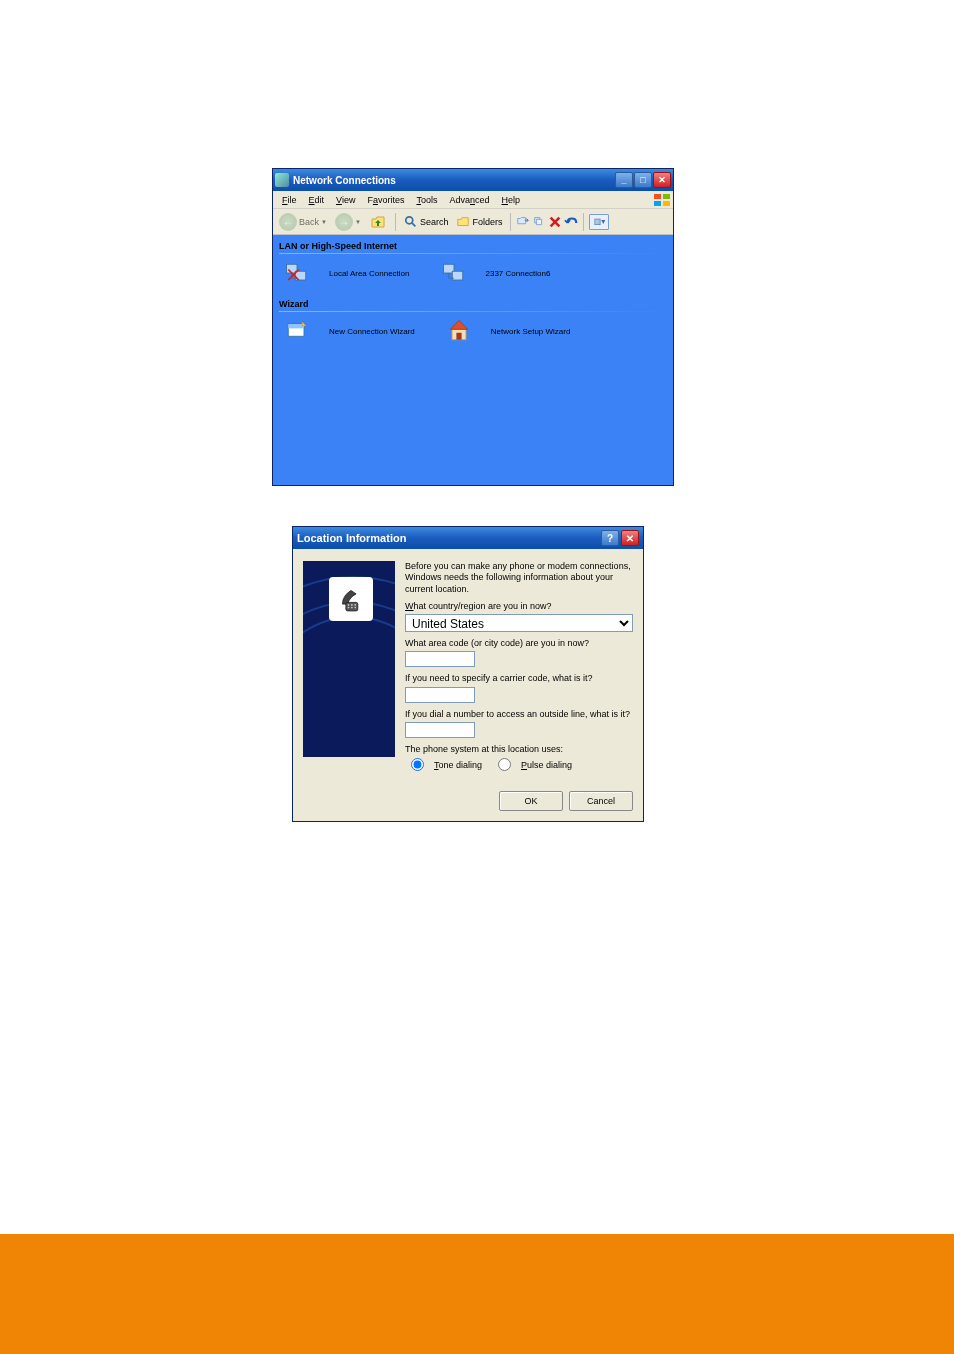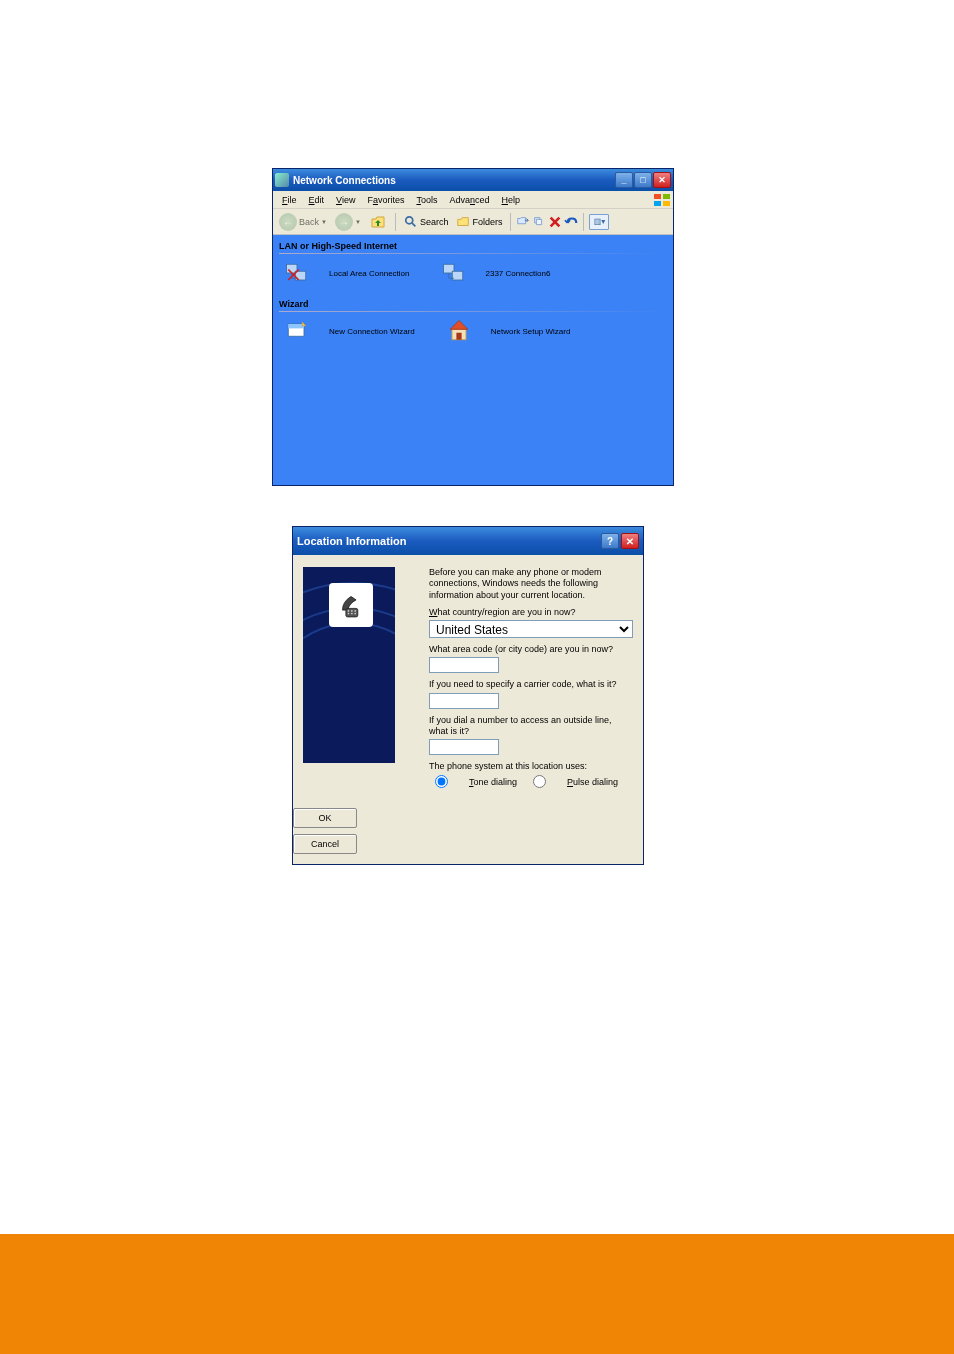--- a/index.html
+++ b/index.html
@@ -37,46 +37,46 @@
     .xp-content { background: #3b82f6; min-height: 250px; padding: 4px 6px; }
     .section-header { font-size: 9px; font-weight: bold; color: #000; margin: 2px 0; }
     .section-divider { height: 1px; background: linear-gradient(to right, #aac, transparent); margin-bottom: 5px; }
     .icon-row { display: flex; gap: 30px; margin-bottom: 12px; padding-left: 4px; }
     .conn-item { display: flex; align-items: center; gap: 18px; cursor: pointer; }
     .conn-icon { width: 28px; height: 28px; position: relative; }
     .conn-label { font-size: 8px; color: #000; }
     
     
     .dlg { position: absolute; left: 292px; top: 526px; width: 352px; background: #ece9d8; border: 1px solid #0a246a; }
-    .dlg-titlebar { background: linear-gradient(to bottom, #3c8cde 0%, #1b5bbf 50%, #0a4fa8 100%); height: 28px; display: flex; align-items: center; padding: 8px 4px; }
+    .dlg-titlebar { background: linear-gradient(to bottom, #3c8cde 0%, #1b5bbf 50%, #0a4fa8 100%); height: 22px; display: flex; align-items: center; padding: 8px 4px; }
     .dlg-title { color: #fff; font-size: 11px; font-weight: bold; flex: 1; }
     .dlg-ctrls { display: flex; gap: 2px; }
     .dlg-help, .dlg-close { width: 18px; height: 16px; border-radius: 2px; font-size: 10px; font-weight: bold; display: flex; align-items: center; justify-content: center; color: #fff; cursor: pointer; }
     .dlg-help { background: linear-gradient(to bottom,#7db1e8,#3e7acb); border:1px solid #2c5a9c; }
     .dlg-close { background: linear-gradient(to bottom,#f08080,#d02020); border:1px solid #a01010; }
     
     .dlg-body { display: flex; padding: 12px 10px 8px 10px; gap: 10px; }
     .dlg-side-img { width: 92px; height: 196px; background: #0a1a5a; position: relative; overflow: hidden; }
     .dlg-side-img .globe-arc { position: absolute; border: 2px solid #1a3a8a; border-radius: 50%; }
     .dlg-side-img .g1 { width: 220px; height: 220px; left: -60px; top: 40px; }
     .dlg-side-img .g2 { width: 180px; height: 180px; left: -40px; top: 55px; }
     .dlg-side-img .g3 { width: 280px; height: 280px; left: -90px; top: 15px; }
     .phone-box { position: absolute; left: 26px; top: 16px; width: 44px; height: 44px; background: #fff; border-radius: 4px; display:flex; align-items:center; justify-content:center; }
     .phone-box svg { width: 34px; height: 34px; }
     
-    .dlg-main { flex: 1; font-size: 9px; color: #000; margin-left: 24px; }
+    .dlg-main { flex: 1; font-size: 9px; color: #000; }
     .dlg-main p { margin-bottom: 6px; line-height: 1.25; }
     .dlg-main .qlabel { margin: 6px 0 2px 0; }
     .dlg-main select { width: 100%; font-size: 12px; background: #fff; border: 1px solid #7f9db9; padding: 1px 2px; height: 18px; }
     .dlg-main input[type=text] { width: 70px; font-size: 9px; border: 1px solid #7f9db9; padding: 1px 3px; height: 16px; background: #fff; }
     .radio-row { display: flex; gap: 16px; margin: 3px 0 8px 6px; align-items: center; }
-    .radio-item { display: flex; align-items: center; gap: 21px; font-size: 9px; }
+    .radio-item { display: flex; align-items: center; gap: 10px; font-size: 9px; }
     .radio-item input { margin:0; }
     
-    .dlg-footer { display: flex; justify-content: flex-end; gap: 6px; padding: 4px 10px 10px 0; flex-direction: column; }
+    .dlg-footer { display: flex; justify-content: flex-end; gap: 6px; padding: 4px 10px 10px 0; }
     .dlg-btn { width: 64px; height: 20px; font-size: 9px; background: #ece9d8; border: 1px solid #888; border-radius: 2px; cursor: pointer; display:flex; align-items:center; justify-content:center; box-shadow: inset 1px 1px 0 #fff; }
     
     .orange-footer { position: absolute; left: 0; bottom: 0; width: 100%; height: 120px; background: #f08404; }
   </style>
 </head>
 <body>
 
 <div class="page">
 
   <div class="xp-window">

